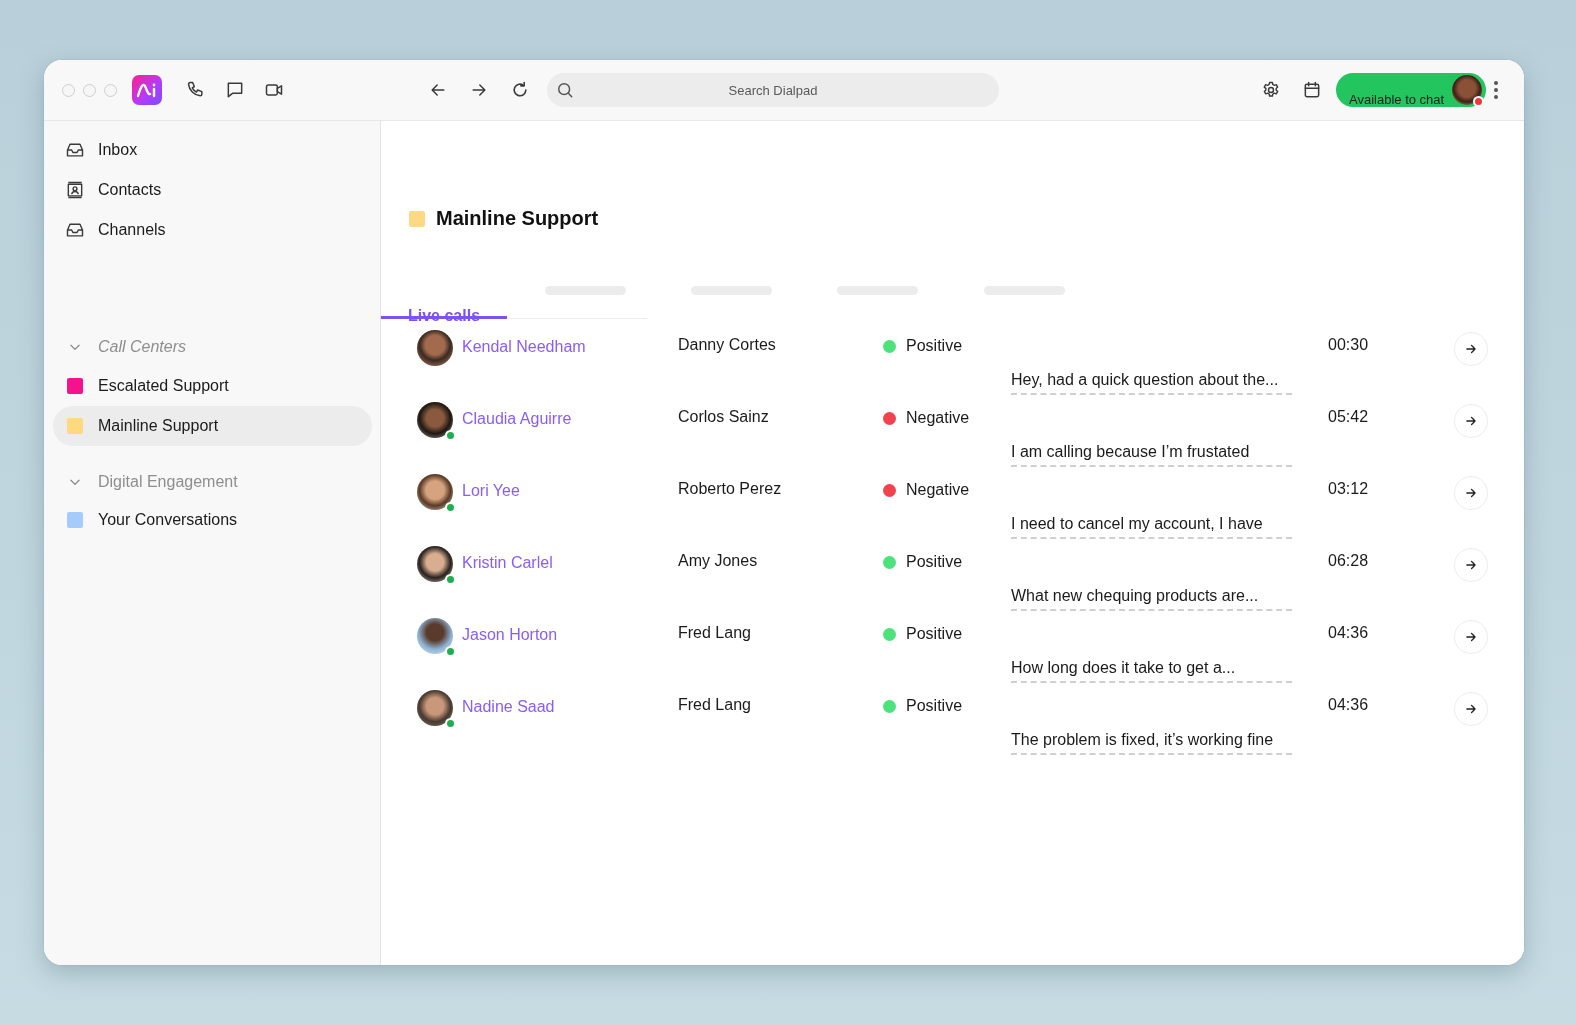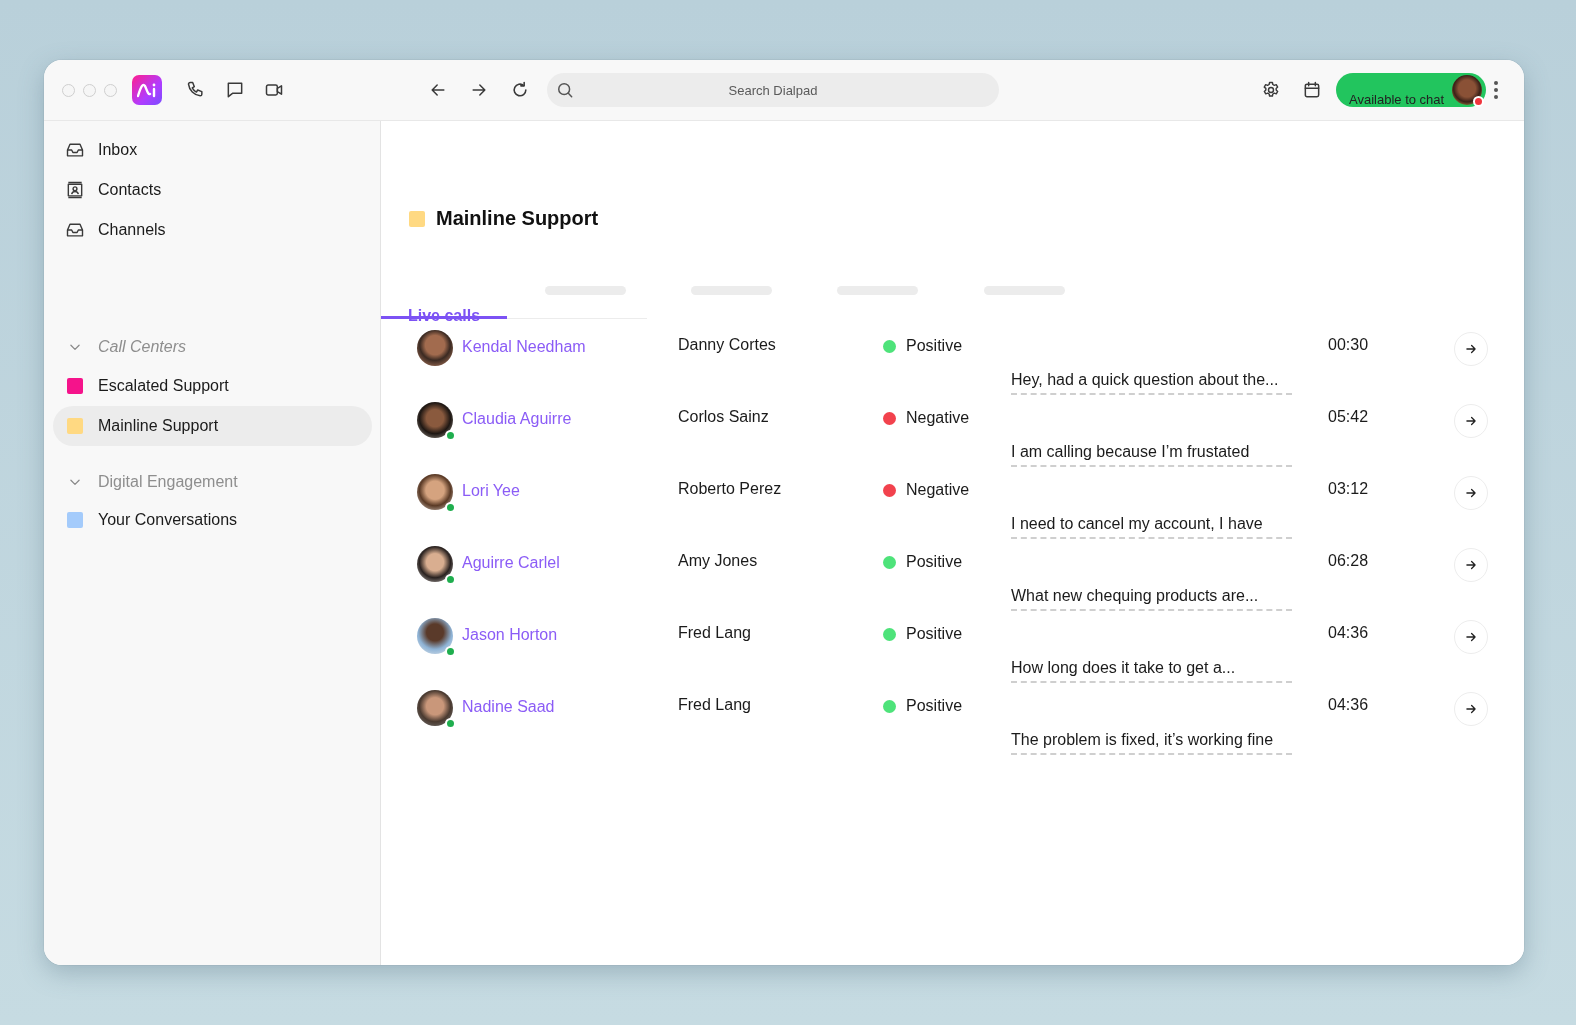--- a/index.html
+++ b/index.html
@@ -304,21 +304,21 @@
     <div class="go">
       <svg width="14" height="14" viewBox="0 0 24 24" fill="none" stroke="currentColor" stroke-width="2.2" stroke-linecap="round" stroke-linejoin="round">
               <path d="M5 12h14M13 6l6 6-6 6"></path>
             </svg>
     </div>
   </div>
         <div class="row" style="top: 413px;">
     <div class="avatar" style="background: radial-gradient(circle at 50% 45%, rgb(217, 174, 144) 0px, rgb(217, 174, 144) 32%, rgb(42, 34, 32) 58%, rgb(216, 213, 210) 100%);">
       <span class="online"></span>
     </div>
-    <span class="agent">Aguirre Carlel</span>
+    <span class="agent">Kristin Carlel</span>
     <span class="caller">Amy Jones</span>
     <div class="sent">
       <span class="sdot" style="background: rgb(78, 227, 122);"></span>
       <span class="stxt">Positive</span>
     </div>
     <span class="snippet">What new chequing products are...</span>
     <span class="dur">06:28</span>
     <div class="go">
       <svg width="14" height="14" viewBox="0 0 24 24" fill="none" stroke="currentColor" stroke-width="2.2" stroke-linecap="round" stroke-linejoin="round">
               <path d="M5 12h14M13 6l6 6-6 6"></path>

